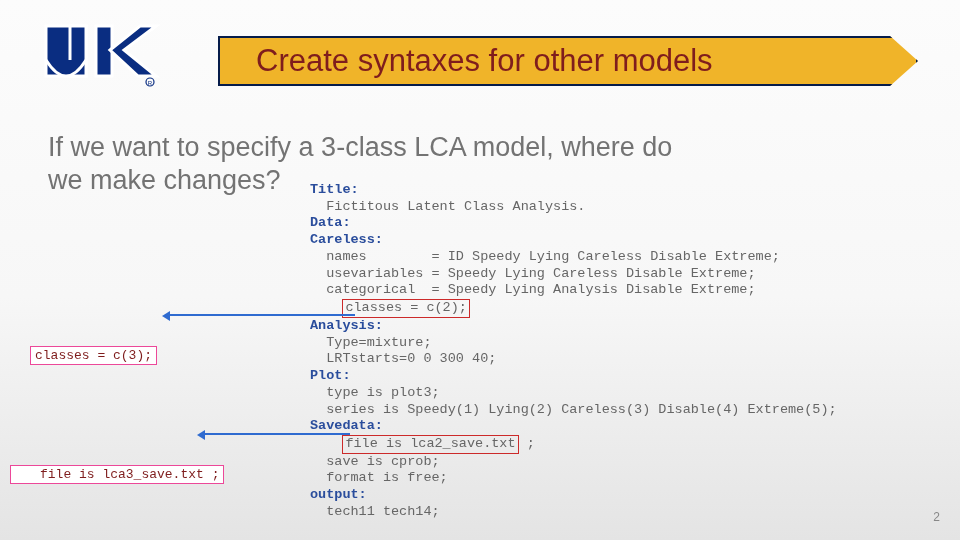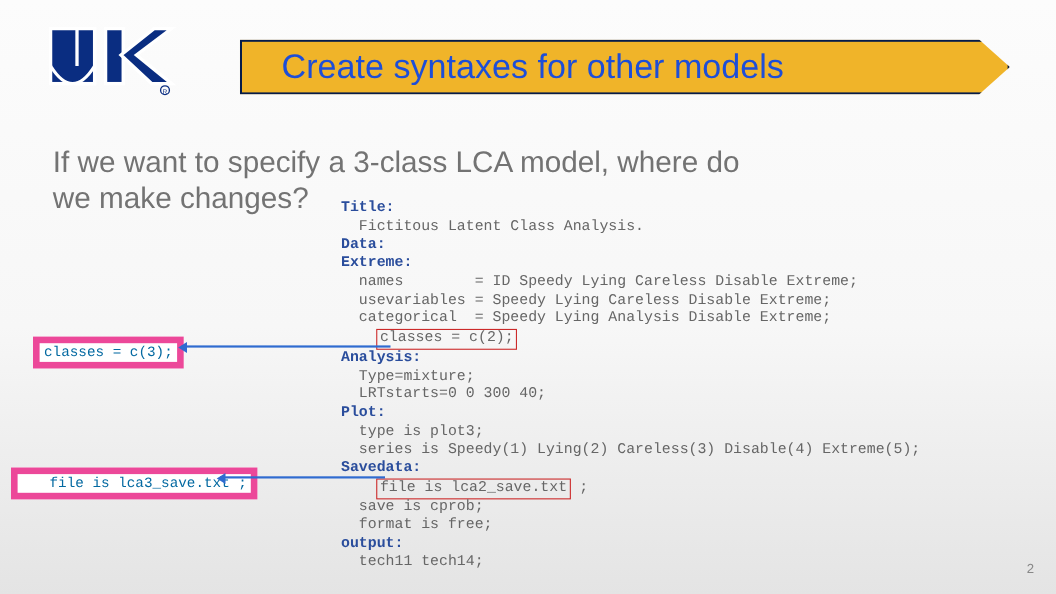--- a/index.html
+++ b/index.html
@@ -33,21 +33,21 @@
     background: #f0b429;
     border: 2px solid #061c4a;
     box-sizing: border-box;
     clip-path: polygon(0 0, 96% 0, 100% 50%, 96% 100%, 0 100%);
     padding-left: 36px;
     display: flex;
     align-items: center;
   }
   .banner span {
     font-size: 31px;
-    color: #1d4ed8;
+    color: #7f1d1d;
   }
 
   
   .question {
     position: absolute;
     top: 131px;
     left: 48px;
     width: 630px;
     font-size: 27px;
     line-height: 1.22;
@@ -72,26 +72,27 @@
   
   .hl1, .hl2 {
     border: 1.5px solid #cc2a2a;
     padding: 0 2px;
     display: inline-block;
   }
 
   
   .anno {
     position: absolute;
-    border: 6px solid #ec4899;
+    border: 1px solid #ec4899;
     background: #fff;
     font-family: "Courier New", Courier, monospace;
     font-size: 13px;
-    color: #0369a1;
+    color: #7f1d1d;
     padding: 1px 4px 1px 4px;
+    margin-top: 40px;
   }
   .anno-a { top: 306px; left: 30px; }
   .anno-b { top: 425px; left: 10px; padding-left: 29px; }
 
   
   .arrow {
     position: absolute;
     height: 0;
     border-top: 2px solid #2f6bd0;
   }
@@ -133,21 +134,21 @@
 <div class="banner">
   <span>Create syntaxes for other models</span>
 </div>
 
 <div class="question">If we want to specify a 3-class LCA model, where do we make changes?</div>
 
 <div class="code">
   <div class="line section">Title:</div>
   <div class="line plain">  Fictitous Latent Class Analysis.</div>
   <div class="line section">Data:</div>
-  <div class="line section">Extreme:</div>
+  <div class="line section">Careless:</div>
   <div class="line plain">  names        = ID Speedy Lying Careless Disable Extreme;</div>
   <div class="line plain">  usevariables = Speedy Lying Careless Disable Extreme;</div>
   <div class="line plain">  categorical  = Speedy Lying Analysis Disable Extreme;</div>
   <div class="line plain"><span>    </span><span class="hl1">classes = c(2);</span></div>
   <div class="line section">Analysis:</div>
   <div class="line plain">  Type=mixture;</div>
   <div class="line plain">  LRTstarts=0 0 300 40;</div>
   <div class="line section">Plot:</div>
   <div class="line plain">  type is plot3;</div>
   <div class="line plain">  series is Speedy(1) Lying(2) Careless(3) Disable(4) Extreme(5);</div>

